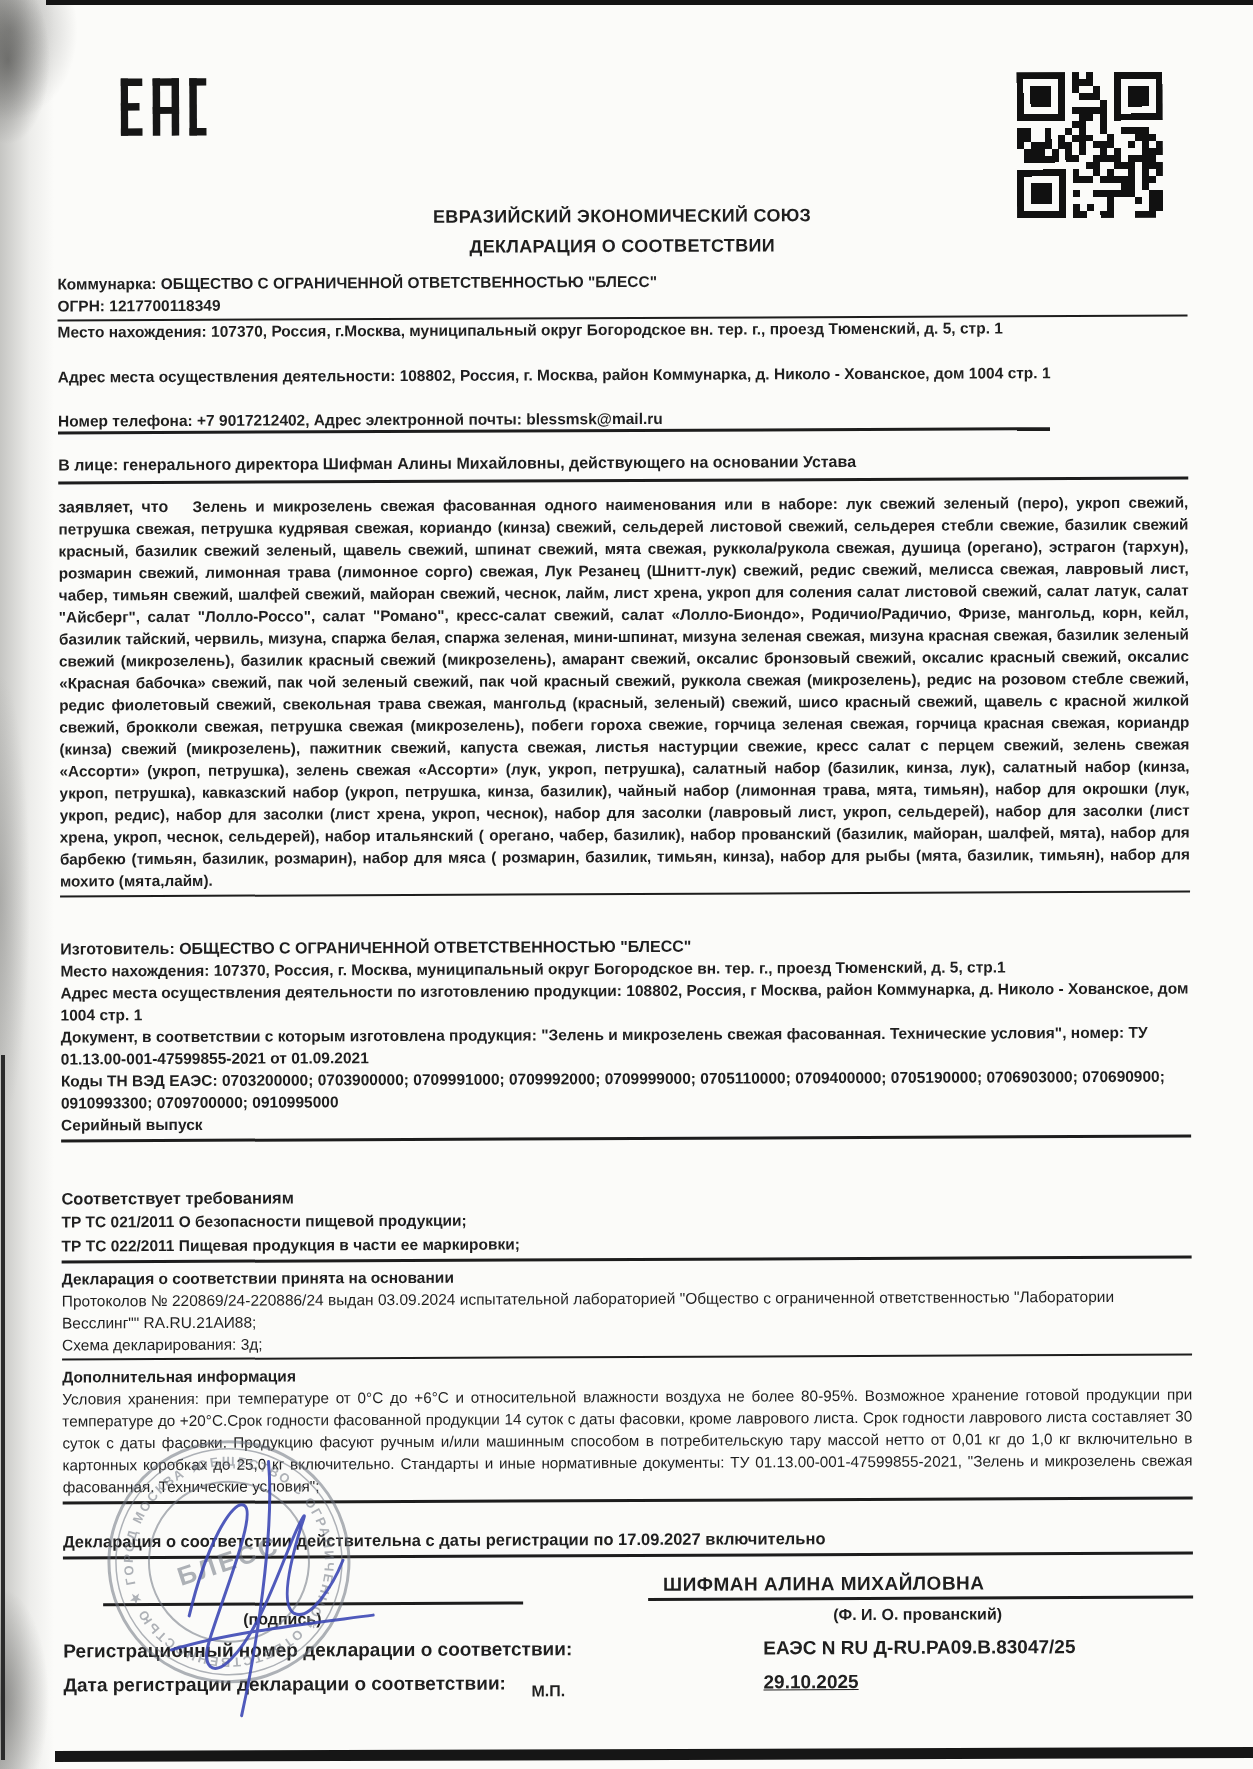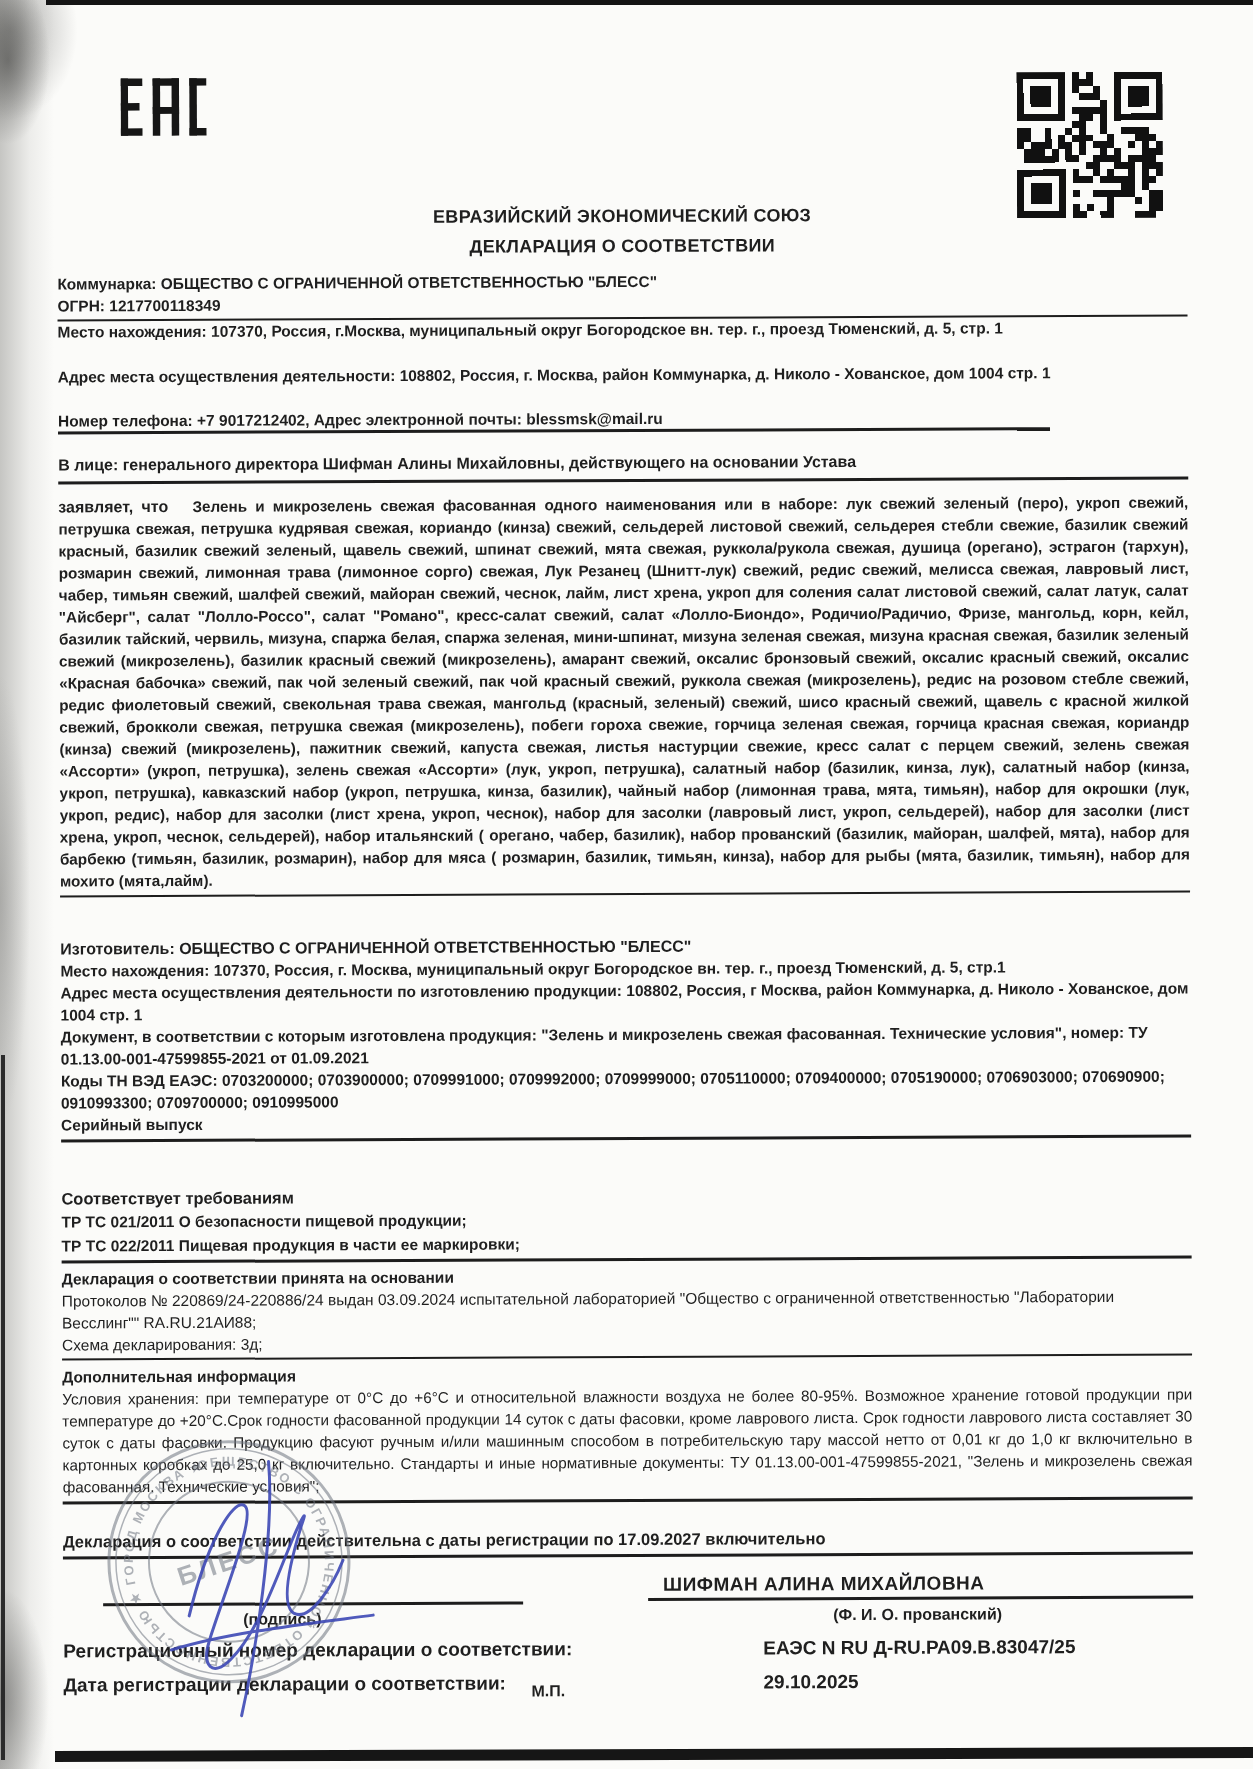--- a/index.html
+++ b/index.html
@@ -269,21 +269,21 @@
     <div class="abs caption" style="left:528px; top:1642px;margin-top:40px;">М.П.</div>
     <div class="abs big" style="left:660px; top:1574px; letter-spacing:.5px;">ШИФМАН АЛИНА МИХАЙЛОВНА</div>
     <div class="rule" style="left:100px; top:1601px; width:420px; height:3px;"></div>
     <div class="rule" style="left:645px; top:1598px; width:545px; height:3px;"></div>
     <div class="abs caption" style="left:240px; top:1609px;">(подпись)</div>
     <div class="abs caption" style="left:830px; top:1607px;">(Ф. И. О. прованский)</div>
 
     <div class="abs big" style="left:60px; top:1638px;">Регистрационный номер декларации о соответствии:</div>
     <div class="abs val" style="left:760px; top:1638px;">ЕАЭС N RU Д-RU.РА09.В.83047/25</div>
     <div class="abs big" style="left:60px; top:1672px;">Дата регистрации декларации о соответствии:</div>
-    <div class="abs val" style="left:760px; top:1672px;">29.10.2025</div>
+    <div class="abs val" style="left:760px; top:1672px;text-decoration:underline;">29.10.2025</div>
 
     <svg class="stamp" viewBox="0 0 268 268" aria-hidden="true">
       <g transform="rotate(-18 134 134)" fill="none" stroke="#6f7580">
         <circle cx="134" cy="134" r="120" stroke-width="3"></circle>
         <circle cx="134" cy="134" r="113" stroke-width="1.5"></circle>
         <circle cx="134" cy="134" r="80" stroke-width="2"></circle>
         <defs>
           <path id="ringPath" d="M134,38 a96,96 0 1,1 -0.1,0"></path>
         </defs>
         <text font-size="13" fill="#6f7580" stroke="none" font-family="Liberation Sans, sans-serif" letter-spacing="2">

